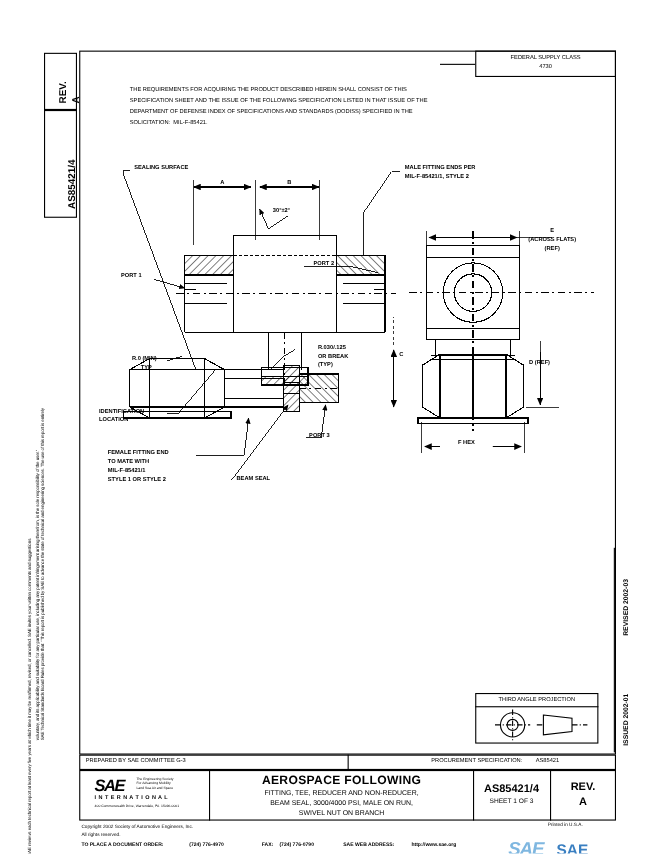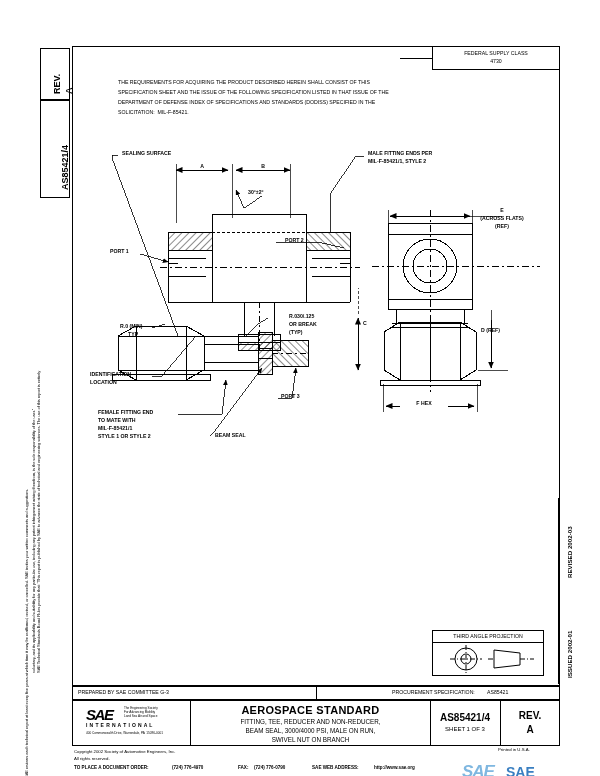--- a/index.html
+++ b/index.html
@@ -311,21 +311,21 @@
 
   <div style="position:absolute;left:86px;top:688px;width:100px;height:36px;">
     <div style="position:absolute;left:0;top:0;font-size:15px;font-weight:bold;font-style:italic;letter-spacing:-1.4px;">SAE</div>
     <div class="t" style="left:38px;top:1px;font-size:3.1px;">The Engineering Society</div>
     <div class="t" style="left:38px;top:5px;font-size:3.1px;">For Advancing Mobility</div>
     <div class="t" style="left:38px;top:9px;font-size:3.1px;">Land Sea Air and Space</div>
     <div class="t b" style="left:0px;top:17px;font-size:5px;letter-spacing:.4px;">I N T E R N A T I O N A L</div>
     <div class="t" style="left:0px;top:26px;font-size:3.1px;">400 Commonwealth Drive, Warrendale, PA  15096-0001</div>
   </div>
 
-  <div class="t b c" style="left:192px;top:686px;width:237px;font-size:11px;letter-spacing:.3px;">AEROSPACE STANDARD</div>
+  <div class="t b c" style="left:192px;top:686px;width:237px;font-size:11px;letter-spacing:.3px;">AEROSPACE FOLLOWING</div>
   <div class="t c" style="left:192px;top:700px;width:237px;font-size:6.3px;">FITTING, TEE, REDUCER AND NON-REDUCER,</div>
   <div class="t c" style="left:192px;top:709px;width:237px;font-size:6.3px;">BEAM SEAL, 3000/4000 PSI, MALE ON RUN,</div>
   <div class="t c" style="left:192px;top:718px;width:237px;font-size:6.3px;">SWIVEL NUT ON BRANCH</div>
 
   <div class="t b c" style="left:430px;top:694px;width:70px;font-size:10px;">AS85421/4</div>
   <div class="t c" style="left:430px;top:708px;width:70px;font-size:6px;">SHEET 1 OF 3</div>
 
   <div class="t b c" style="left:500px;top:692px;width:60px;font-size:10px;">REV.</div>
   <div class="t b c" style="left:500px;top:706px;width:60px;font-size:10px;">A</div>
 

